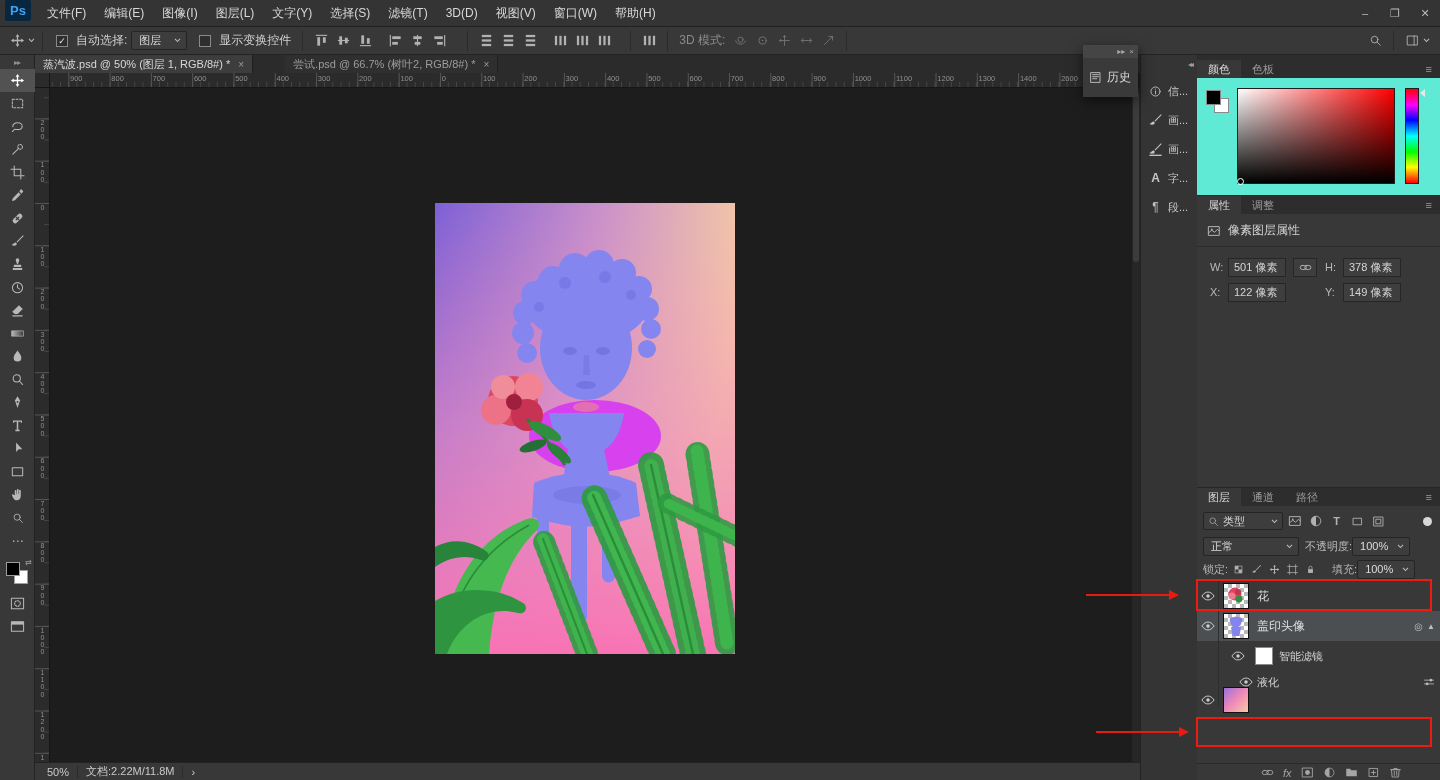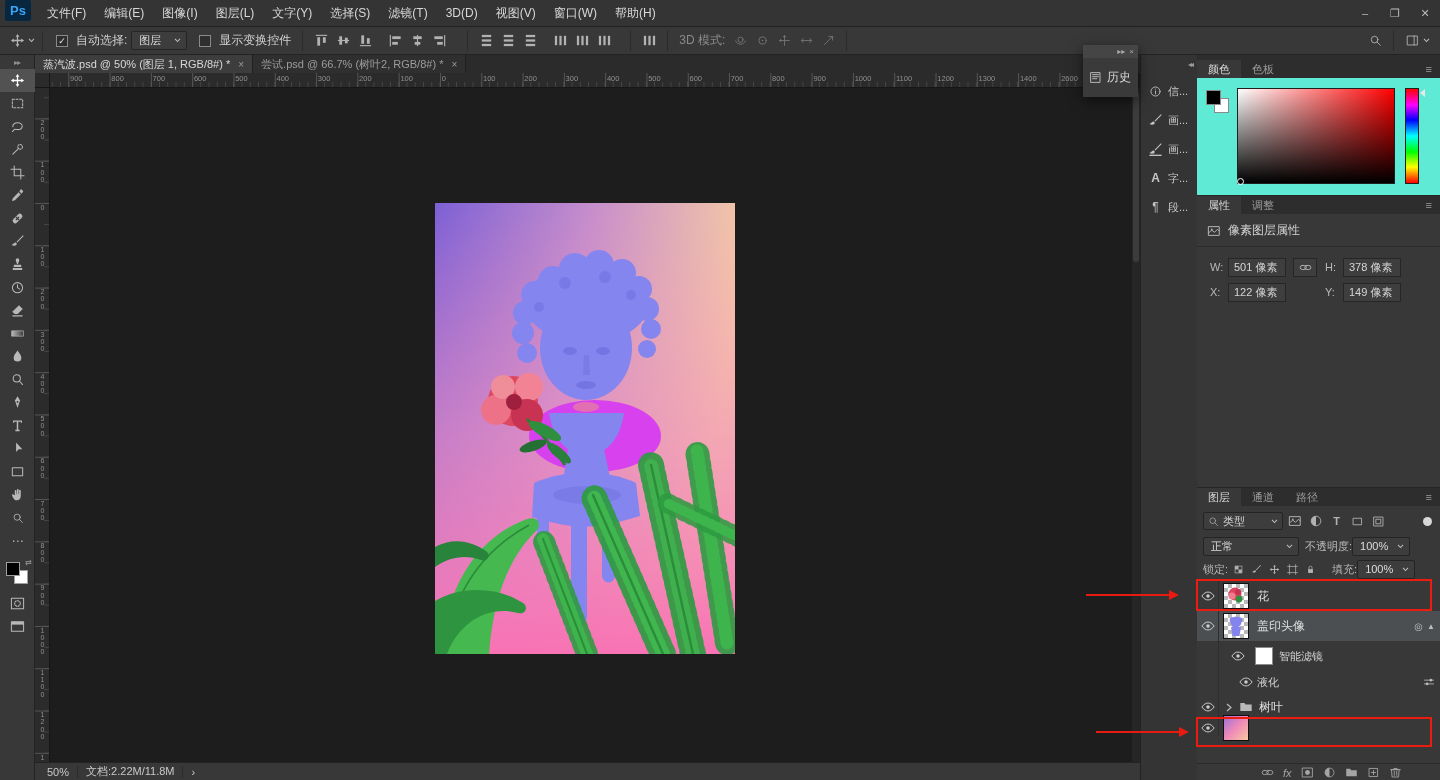--- a/index.html
+++ b/index.html
@@ -30,21 +30,21 @@
   
   .toolbar{left:0;top:55px;width:35px;height:725px;background:#383838;border-right:1px solid #232323;}
   .tbhead{height:14px;display:flex;align-items:center;justify-content:center;color:#8f8f8f;font-size:8px;letter-spacing:-1px;}
   .tool{width:35px;height:23px;display:flex;align-items:center;justify-content:center;color:#b8b8b8;}
   .tool.selected{background:#525252;color:#fff;}
   .swatchbox{position:relative;width:35px;height:34px;margin-top:6px;}
   .fgsw{position:absolute;left:6px;top:4px;width:14px;height:14px;background:#000;border:1px solid #9e9e9e;z-index:2;}
   .bgsw{position:absolute;left:14px;top:12px;width:14px;height:14px;background:#fff;border:1px solid #9e9e9e;z-index:1;}
   .swaparr{position:absolute;right:3px;top:0;font-size:8px;color:#9e9e9e;}
   
-  .tabbar{left:35px;top:55px;width:1105px;height:18px;background:#2b2b2b;display:flex;}
+  .tabbar{left:35px;top:55px;width:1105px;height:18px;background:#2b2b2b;display:flex;gap:32px;}
   .dtab{display:flex;align-items:center;padding:0 8px;font-size:11px;height:18px;background:#2f2f2f;color:#9c9c9c;
         border-right:1px solid #1f1f1f;white-space:nowrap;}
   .dtab.active{background:#3d3d3d;color:#d8d8d8;}
   .dtab .tclose{margin-left:8px;font-size:10px;color:#9a9a9a;}
   
   .corner{left:35px;top:73px;width:15px;height:15px;background:#2b2b2b;border-right:1px solid #161616;border-bottom:1px solid #161616;}
   .hruler{left:50px;top:73px;width:1082px;height:15px;background:#2b2b2b;border-bottom:1px solid #161616;
     background-image:linear-gradient(90deg,#555 1px,transparent 1px),linear-gradient(90deg,#454545 1px,transparent 1px);
     background-size:41.3px 15px,8.26px 6px;background-repeat:repeat-x,repeat-x;background-position:18.3px 0,18.3px 9px;}
   .hrl{position:absolute;top:1px;font-size:7.5px;color:#909090;}
@@ -901,41 +901,20 @@
           </span>
           <span class="lname subname">液化</span>
           <span class="rowright">
             <svg width="12" height="12" viewBox="0 0 16 16" fill="none" stroke="currentColor" stroke-width="1.1" stroke-linecap="round" stroke-linejoin="round">
               <path d="M2 5.5h12M2 10.5h12"></path>
               <circle cx="10.5" cy="5.5" r="1.7" fill="currentColor" stroke="none"></circle>
               <circle cx="5.5" cy="10.5" r="1.7" fill="currentColor" stroke="none"></circle>
             </svg>
           </span>
         </div>
-        <div class="lrow" style="height: 28px;">
-          <div class="eyec">
-            <span style="display:inline-flex">
-              <svg width="14" height="10" viewBox="0 0 16 11" fill="none" stroke="currentColor" stroke-width="1.1">
-                <path d="M1 5.5C3.4 2.2 5.7 1 8 1s4.6 1.2 7 4.5C12.6 8.8 10.3 10 8 10S3.4 8.8 1 5.5z"></path>
-                <circle cx="8" cy="5.5" r="2" fill="currentColor" stroke="none"></circle>
-              </svg>
-            </span>
-          </div>
-          <span class="grpchev">
-            <svg width="8" height="9" viewBox="0 0 8 9">
-              <path d="M2 1l4 3.5L2 8" fill="none" stroke="#bbb" stroke-width="1.2"></path>
-            </svg>
-          </span>
-          <span class="grpfolder">
-            <svg width="14" height="14" viewBox="0 0 16 16" fill="currentColor" stroke="none">
-              <path d="M1.5 3.5h4.8l1.3 1.7h6.9v7.3H1.5z"></path>
-            </svg>
-          </span>
-          <span class="lname">树叶</span>
-        </div>
         <div class="lrow" style="height: 14px;">
           <div class="eyec">
             <span style="display:inline-flex">
               <svg width="14" height="10" viewBox="0 0 16 11" fill="none" stroke="currentColor" stroke-width="1.1">
                 <path d="M1 5.5C3.4 2.2 5.7 1 8 1s4.6 1.2 7 4.5C12.6 8.8 10.3 10 8 10S3.4 8.8 1 5.5z"></path>
                 <circle cx="8" cy="5.5" r="2" fill="currentColor" stroke="none"></circle>
               </svg>
             </span>
           </div>
           <div class="thumb checker">

